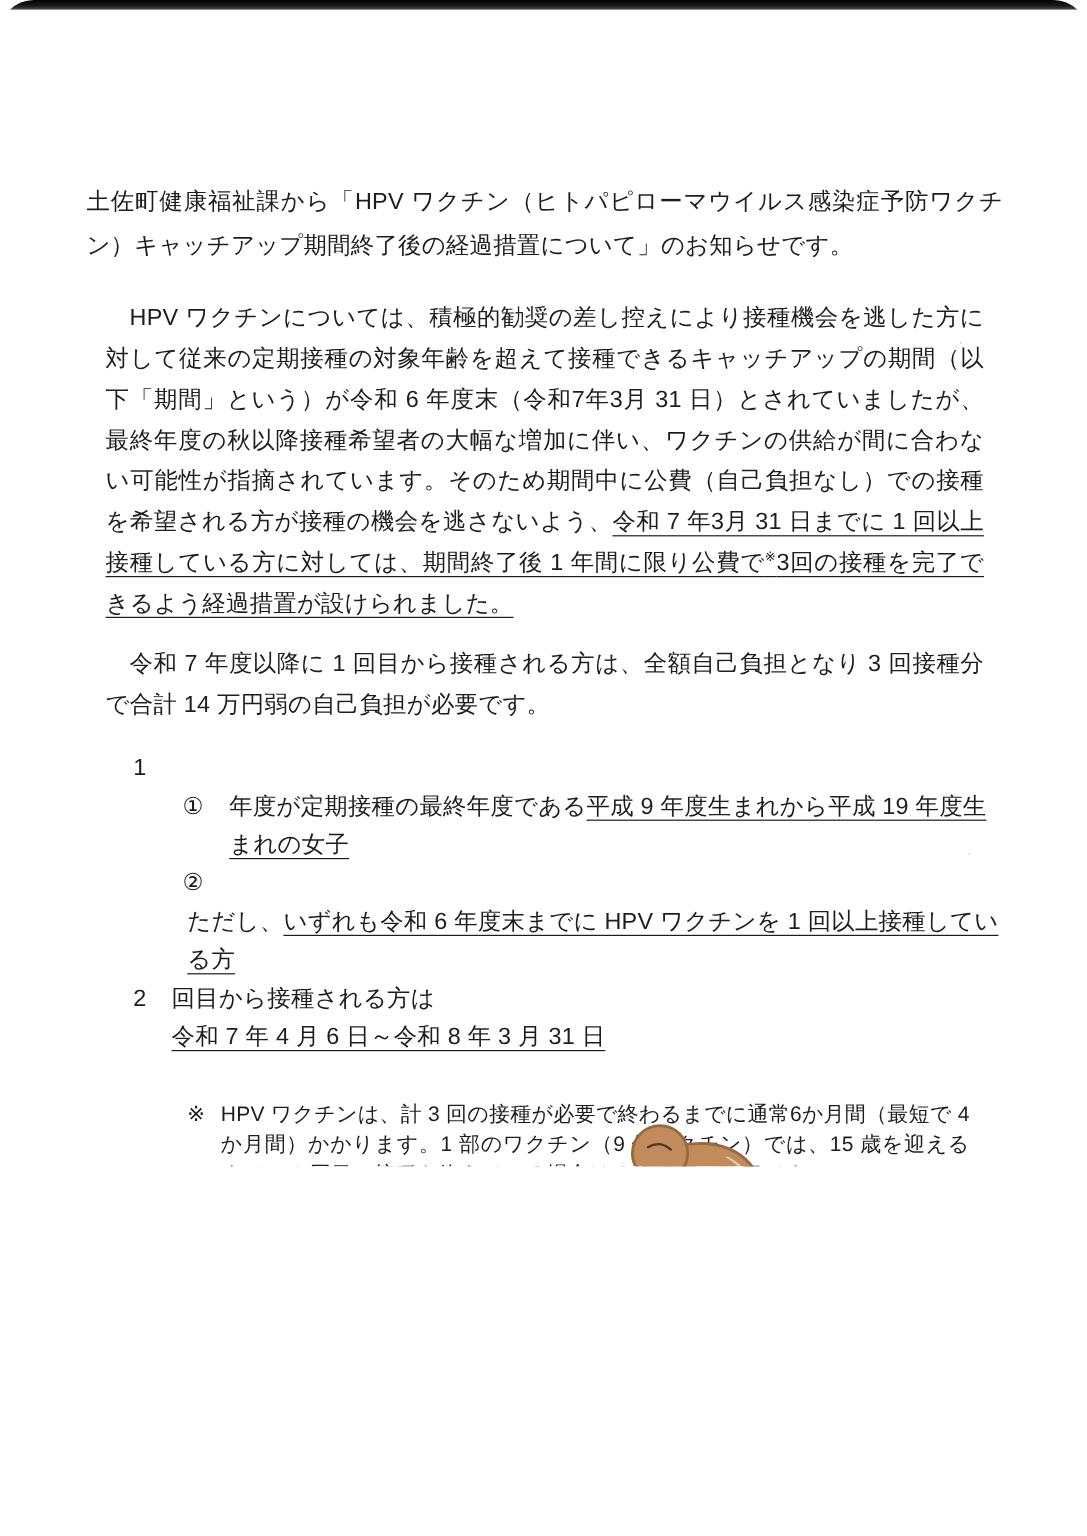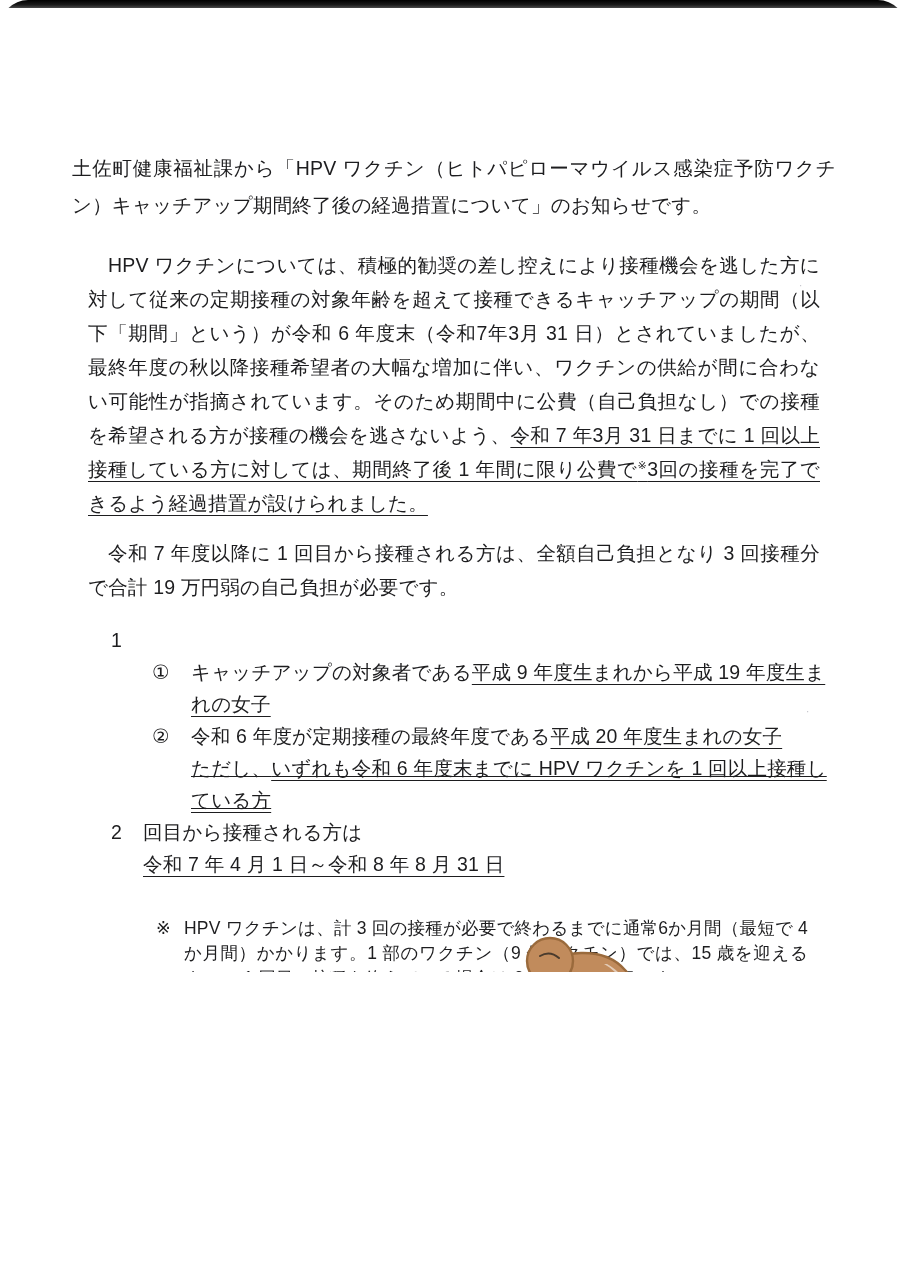--- a/index.html
+++ b/index.html
@@ -25,21 +25,21 @@
   }
   .title{margin:0 0 24px 0; line-height:37px;}
   .para{margin:16px;}
   .u{text-decoration:underline; text-underline-offset:5px; text-decoration-thickness:1px;}
   sup.ref{font-size:11px; line-height:0; vertical-align:super;}
   .list{margin-top:20px; line-height:32px; text-align:left;}
   .sec-row{display:flex; margin-left:39px;}
   .sec-num{flex:0 0 32px;}
   .sub-item{display:flex; margin-left:80px;}
   .sub-marker{flex:0 0 39px;}
-  .tadashi{margin-left:119px;text-decoration:underline;}
+  .tadashi{margin-left:84px;}
   .period-row{margin-left:71px;}
   .footnote{
     display:flex; margin:36px 0 0 84px; width:652px;
     font-size:17.5px; line-height:25px; text-align:justify;
   }
   .fn-marker{flex:0 0 28px;}
   .illus{position:absolute; left:478px; top:928px; width:330px; height:235px;}
   .f-bubble{fill:var(--bubble);}
   .ln-syr{stroke:var(--syringe_outline); fill:none; stroke-linecap:round;}
   .f-syr{fill:#ffffff; stroke:var(--syringe_outline); stroke-width:2.4; stroke-linejoin:round;}
@@ -57,46 +57,45 @@
 <div class="page">
 
   <div class="scan-bar"></div>
 
   <div class="doc">
 
     <p class="title">土佐町健康福祉課から「HPV ワクチン（ヒトパピローマウイルス感染症予防ワクチン）キャッチアップ期間終了後の経過措置について」のお知らせです。</p>
 
     <p class="para"><span>　HPV ワクチンについては、積極的勧奨の差し控えにより接種機会を逃した方に対して従来の定期接種の対象年齢を超えて接種できるキャッチアップの期間（以下「期間」という）が令和 6 年度末（令和7年3月 31 日）とされていましたが、最終年度の秋以降接種希望者の大幅な増加に伴い、ワクチンの供給が間に合わない可能性が指摘されています。そのため期間中に公費（自己負担なし）での接種を希望される方が接種の機会を逃さないよう、</span><span class="u">令和 7 年3月 31 日までに 1 回以上接種している方に対しては、期間終了後 1 年間に限り公費で</span><span class="u"><sup class="ref">※</sup><span>3回の接種を完了できるよう経過措置が設けられました。</span></span></p>
 
-    <p class="para">　令和 7 年度以降に 1 回目から接種される方は、全額自己負担となり 3 回接種分で合計 19 万円弱の自己負担が必要です。</p>
+    <p class="para">　令和 7 年度以降に 1 回目から接種される方は、全額自己負担となり 3 回接種分で合計 14 万円弱の自己負担が必要です。</p>
 
     <div class="list">
 
       <div class="sec-row">
         <span class="sec-num">1</span>
       </div>
 
       <div class="sub-item">
         <span class="sub-marker">①</span>
-        <span><span>キャッチアップの対象者である</span><span class="u">平成 9 年度生まれから平成 19 年度生まれの女子</span></span>
+        <span><span>年度が定期接種の最終年度である</span><span class="u">平成 9 年度生まれから平成 19 年度生まれの女子</span></span>
       </div>
 
       <div class="sub-item">
         <span class="sub-marker">②</span>
-        <span><span>令和 6 年度が定期接種の最終年度である</span><span class="u">平成 20 年度生まれの女子</span></span>
       </div>
 
       <div class="tadashi"><span>ただし、</span><span class="u">いずれも令和 6 年度末までに HPV ワクチンを 1 回以上接種している方</span></div>
 
       <div class="sec-row">
         <span class="sec-num">2</span>
         <span>回目から接種される方は</span>
       </div>
 
-      <div class="period-row"><span class="u">令和 7 年 4 月 1 日～令和 8 年 8 月 31 日</span></div>
+      <div class="period-row"><span class="u">令和 7 年 4 月 6 日～令和 8 年 3 月 31 日</span></div>
 
     </div>
 
     <div class="footnote">
       <span class="fn-marker">※</span>
       <span>HPV ワクチンは、計 3 回の接種が必要で終わるまでに通常6か月間（最短で 4 か月間）かかります。1 部のワクチン（9 価ワクチン）では、15 歳を迎えるまでに 1 回目の接種を終えている場合は 2 回接種で終了です</span>
     </div>
 
   </div>
 

